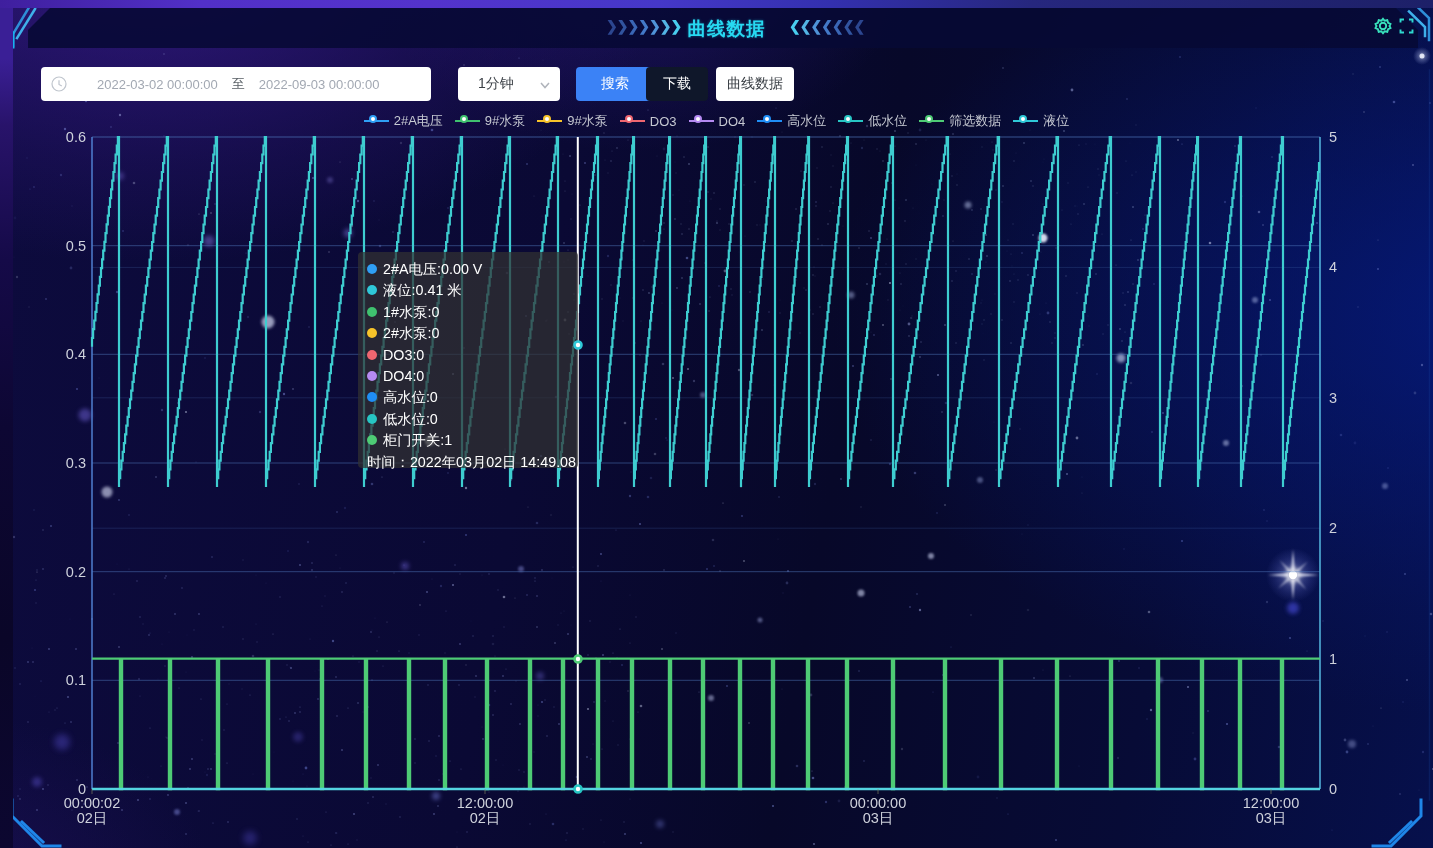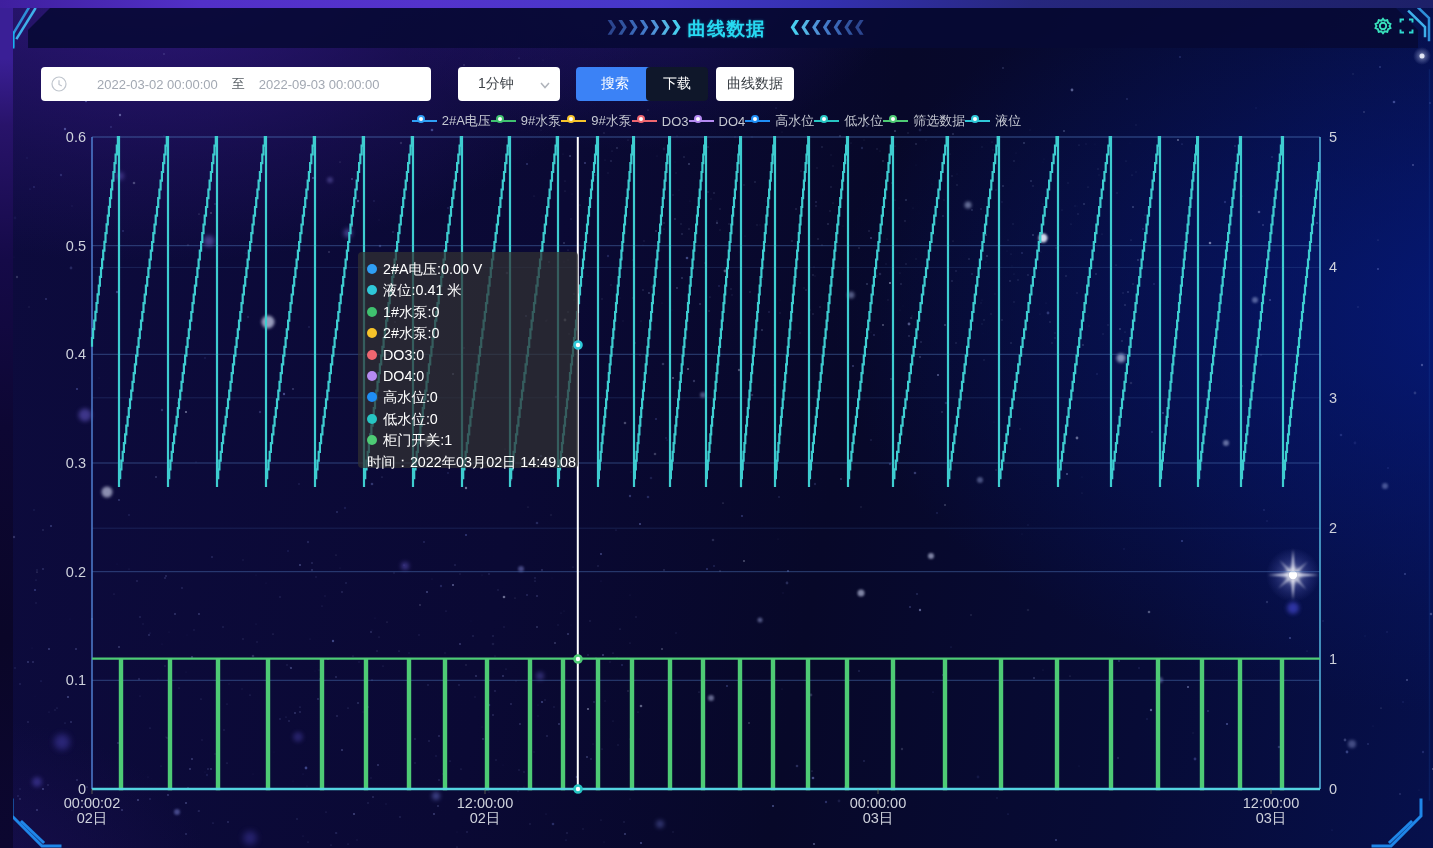--- a/index.html
+++ b/index.html
@@ -25,21 +25,21 @@
 .dateinp .clk{margin:0 0 0 10px;display:flex}
 .dateinp .d1{margin-left:30px}
 .dateinp .zhi{color:#596066;margin:0 14px}
 .sel{position:absolute;left:417px;top:0;width:102px;height:34px;background:#fff;border-radius:4px;display:flex;align-items:center;font-size:14px;color:#3a3f45}
 .sel .tx{margin-left:20px}
 .sel .ar{position:absolute;right:9px;top:11px}
 .btn{position:absolute;top:0;height:34px;border-radius:4px;font-size:14px;display:flex;align-items:center;justify-content:center;color:#fff}
 .b1{left:535px;width:78px;background:#3b82f6}
 .b2{left:605px;width:62px;background:#0f172a}
 .b3{left:675px;width:78px;background:#fff;color:#3a3f45}
-.legend{position:absolute;left:0;top:112px;width:1433px;display:flex;justify-content:center;align-items:center;gap:0}
+.legend{position:absolute;left:0;top:112px;width:1433px;display:flex;justify-content:center;align-items:center;gap:12px}
 .li{display:flex;align-items:center}
 .lm{position:relative;width:25px;height:14px;display:inline-block}
 .ll{position:absolute;left:0;top:6px;width:25px;height:2px;background:currentColor;display:block}
 .lc{position:absolute;left:5.5px;top:0.5px;width:8px;height:8px;border:2.5px solid currentColor;border-radius:50%;background:#fff;display:block}
 .lt{color:#c6c9d2;font-size:13px;margin-left:5px}
 .axl{fill:#cfd2dc;font-size:14.5px;font-family:"Liberation Sans",sans-serif}
 .tooltip{position:absolute;left:358px;top:252px;width:220px;height:216px;background:rgba(50,50,50,0.72);border-radius:4px;padding:7px 9px;color:#fff;font-size:14.3px;line-height:21.4px}
 .tr{white-space:nowrap}
 .td{display:inline-block;width:10px;height:10px;border-radius:50%;margin-right:6px}
 </style></head>

